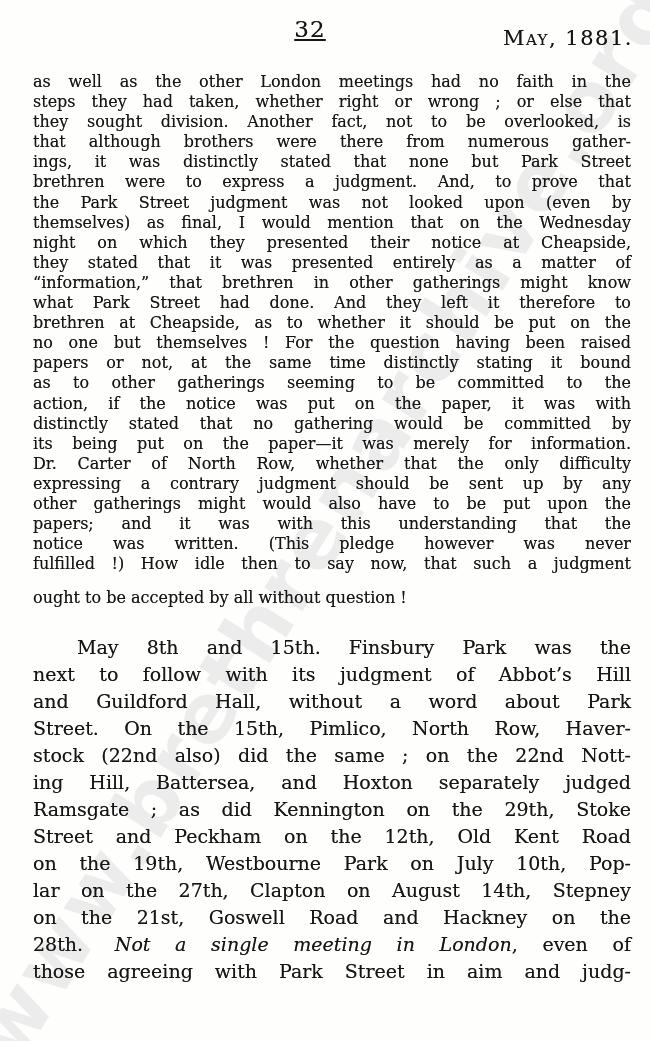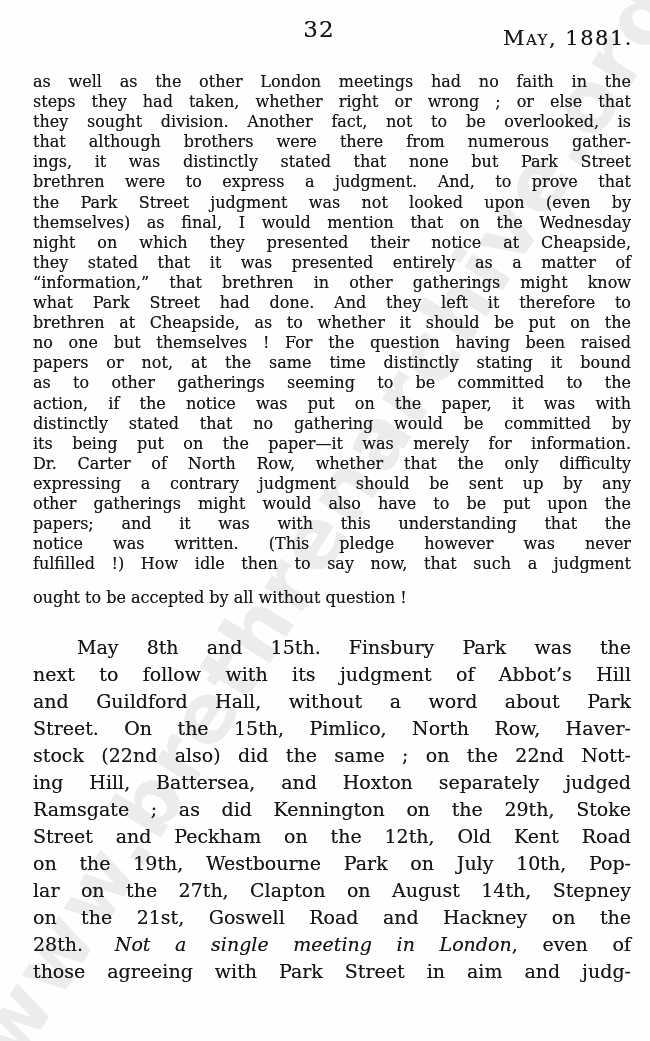--- a/index.html
+++ b/index.html
@@ -31,24 +31,25 @@
     user-select: none;
     pointer-events: none;
   }
   .content { position: relative; z-index: 1; }
   .header {
     position: absolute;
     top: 16px; left: 0; width: 650px; height: 32px;
   }
   .page-num {
     position: absolute;
-    left: 279px; width: 80px;
+    left: 270px; width: 80px;
     text-align: center;
     font-size: 23px;
     letter-spacing: 1px;
+    text-decoration: underline;
   }
   .date-heading {
     position: absolute;
     right: 17px; top: 10px;
     font-size: 21px;
     font-variant: small-caps;
     letter-spacing: 1.5px;
   }
   .para { position: absolute; left: 33px; width: 598px; }
   .para1 { top: 72px;  font-size: 16px; line-height: 20.1px; }

